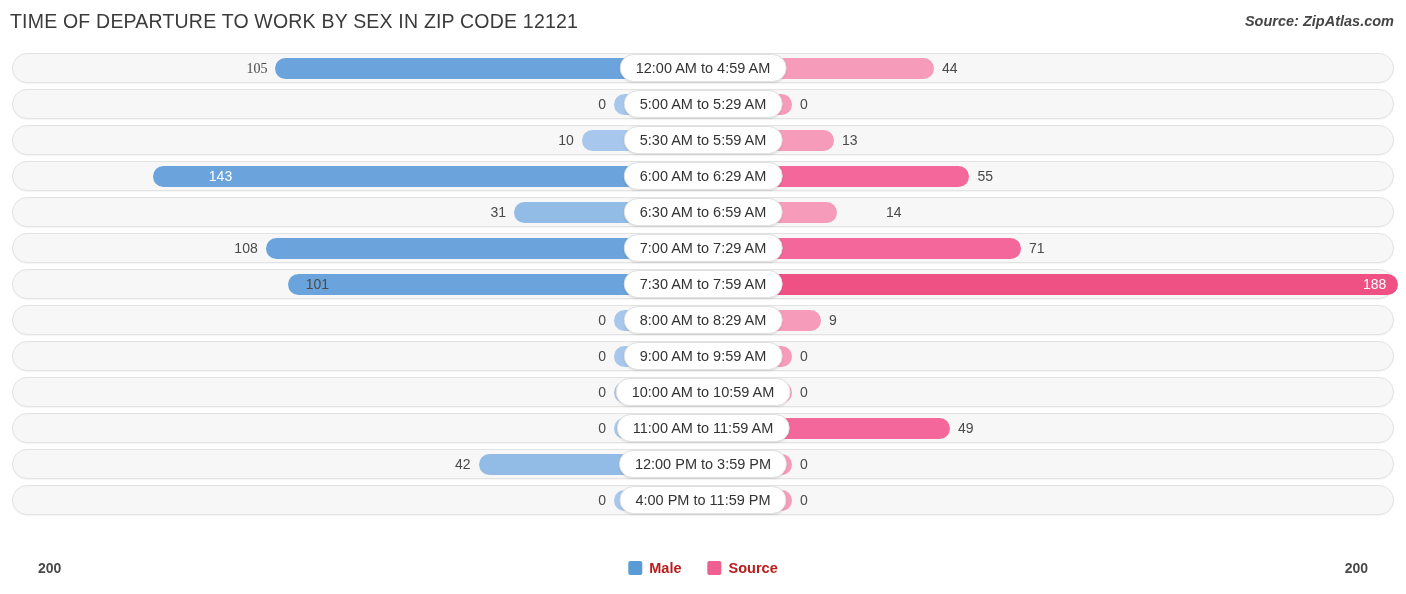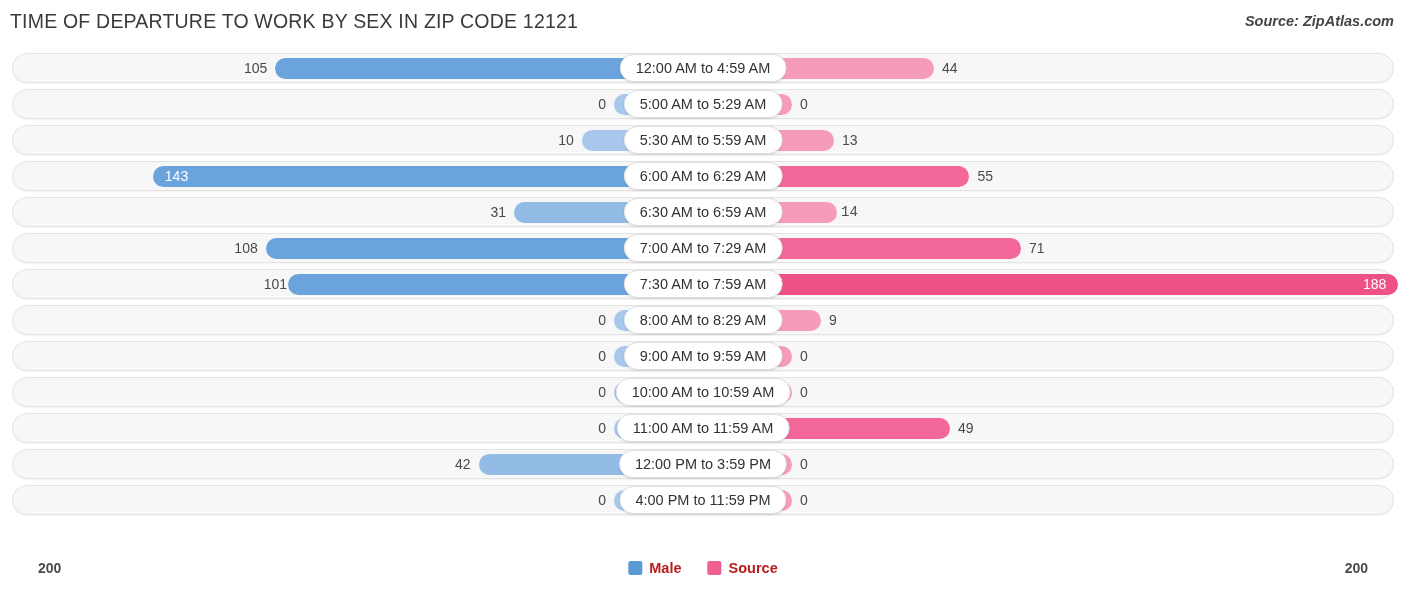--- a/index.html
+++ b/index.html
@@ -108,20 +108,21 @@
     color: #4a4a4a;
     line-height: 19px;
     white-space: nowrap;
   }
 
   .val-male   { text-align: right; }
   .val-female { text-align: left;  }
 
   .val.inside {
     color: #ffffff;
+    margin-left: 44px;
   }
 
   
   .cat-pill {
     position: absolute;
     top: 4px;
     height: 28px;
     left: 50%;
     transform: translateX(-50%);
     background: #ffffff;
@@ -201,21 +202,21 @@
     <div id="page-title">TIME OF DEPARTURE TO WORK BY SEX IN ZIP CODE 12121</div>
     <div id="source-label">Source: ZipAtlas.com</div>
   </div>
 
   <div id="rows">
       <div class="row">
         <div class="row-track"></div>
         <div class="row-inner">
           <div class="bar bar-male" style="width: 427.625px; background: rgb(107, 163, 221);"></div>
           <div class="bar bar-female" style="width: 230.9px; background: rgb(247, 155, 186);"></div>
-          <div class="val val-male" style="right: 1138.62px;">105</div>
+          <div class="val val-male" style="right: 1138.62px; font-family: Liberation Serif, serif;">105</div>
           <div class="val val-female" style="left: 941.9px;">44</div>
           <div class="cat-pill">12:00 AM to 4:59 AM</div>
         </div>
       </div>
       <div class="row">
         <div class="row-track"></div>
         <div class="row-inner">
           <div class="bar bar-male" style="width: 89px; background: rgb(167, 200, 236);"></div>
           <div class="bar bar-female" style="width: 89px; background: rgb(247, 155, 186);"></div>
           <div class="val val-male" style="right: 800px;">0</div>
@@ -242,40 +243,40 @@
           <div class="val val-female" style="left: 977.375px; text-align: center;">55</div>
           <div class="cat-pill">6:00 AM to 6:29 AM</div>
         </div>
       </div>
       <div class="row">
         <div class="row-track"></div>
         <div class="row-inner">
           <div class="bar bar-male" style="width: 188.975px; background: rgb(146, 187, 230);"></div>
           <div class="bar bar-female" style="width: 134.15px; background: rgb(247, 155, 186);"></div>
           <div class="val val-male" style="right: 899.975px;">31</div>
-          <div class="val val-female" style="left: 841px; font-family: Liberation Mono, monospace;">14</div>
+          <div class="val val-female" style="left: 886px;">14</div>
           <div class="cat-pill">6:30 AM to 6:59 AM</div>
         </div>
       </div>
       <div class="row">
         <div class="row-track"></div>
         <div class="row-inner">
           <div class="bar bar-male" style="width: 437.3px; background: rgb(107, 163, 221);"></div>
           <div class="bar bar-female" style="width: 317.975px; background: rgb(244, 103, 154);"></div>
           <div class="val val-male" style="right: 1148.3px;">108</div>
           <div class="val val-female" style="left: 1028.97px;">71</div>
           <div class="cat-pill">7:00 AM to 7:29 AM</div>
         </div>
       </div>
       <div class="row">
         <div class="row-track"></div>
         <div class="row-inner">
           <div class="bar bar-male" style="width: 414.725px; background: rgb(107, 163, 221);"></div>
           <div class="bar bar-female" style="width: 695.3px; background: rgb(239, 81, 132);"></div>
-          <div class="val val-male" style="right: 1119px;">101</div>
+          <div class="val val-male" style="right: 1077px;">101</div>
           <div class="val val-female inside" style="right: 19.7px;">188</div>
           <div class="cat-pill">7:30 AM to 7:59 AM</div>
         </div>
       </div>
       <div class="row">
         <div class="row-track"></div>
         <div class="row-inner">
           <div class="bar bar-male" style="width: 89px; background: rgb(167, 200, 236);"></div>
           <div class="bar bar-female" style="width: 118.025px; background: rgb(247, 155, 186);"></div>
           <div class="val val-male" style="right: 800px;">0</div>

